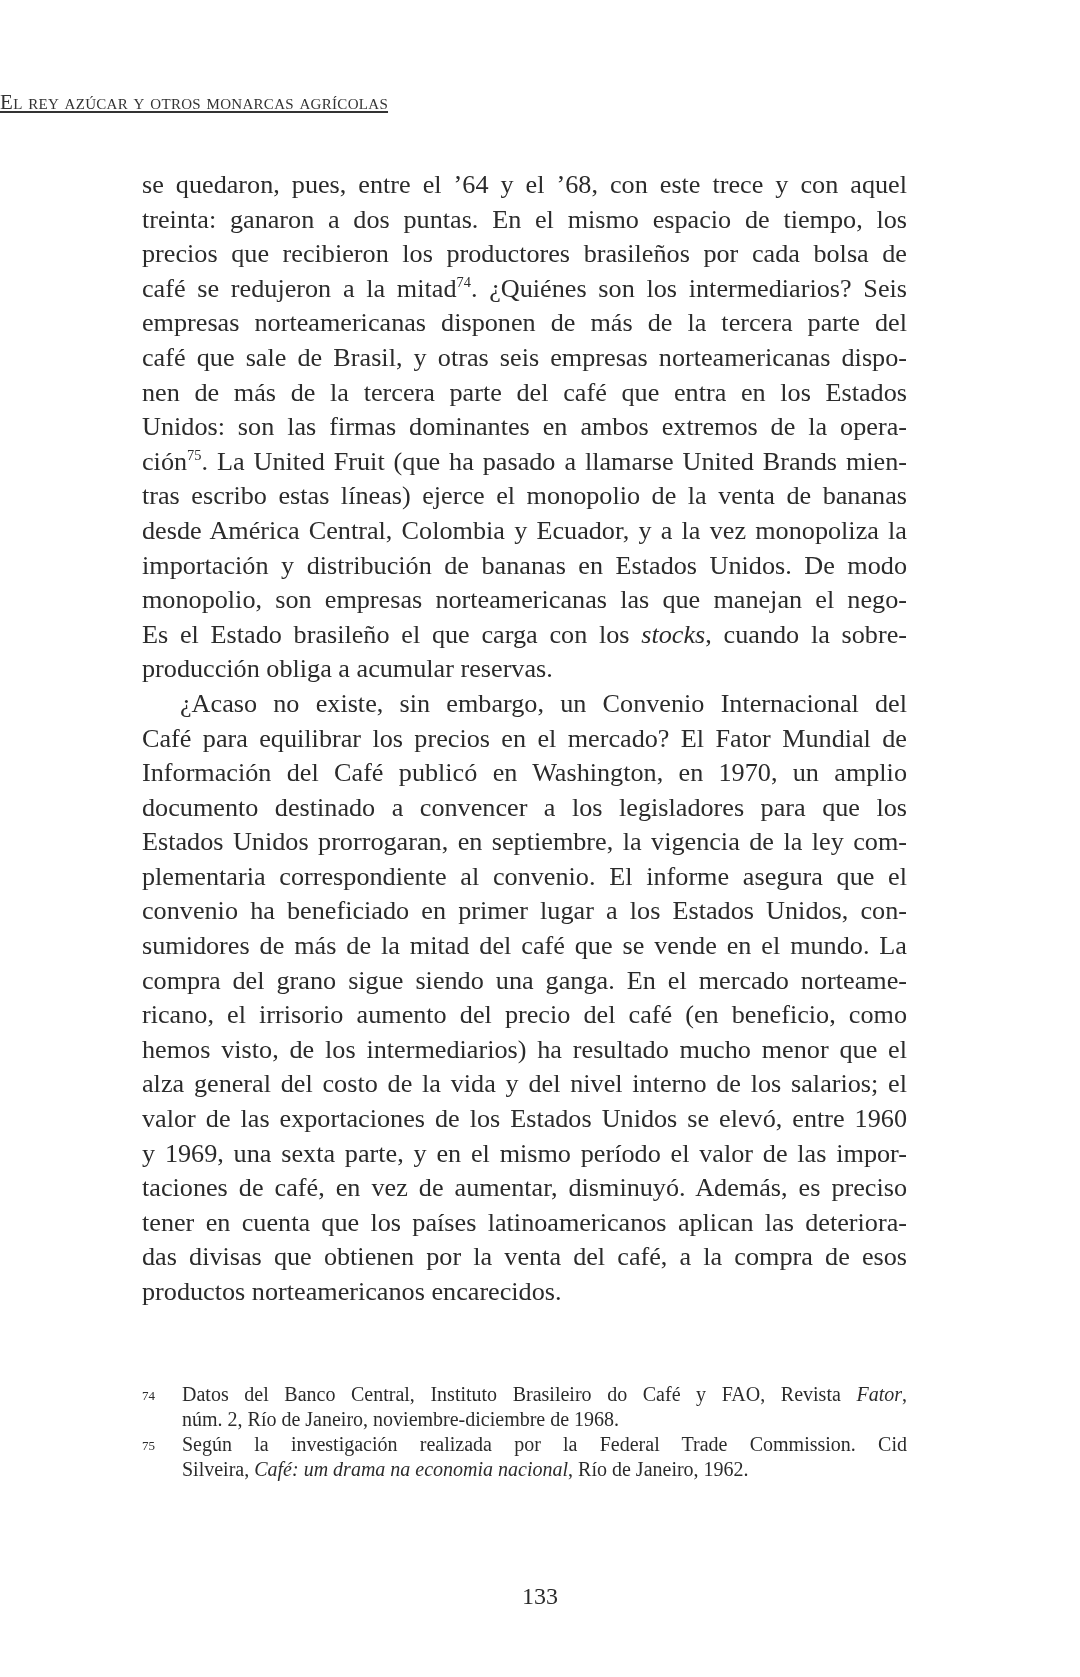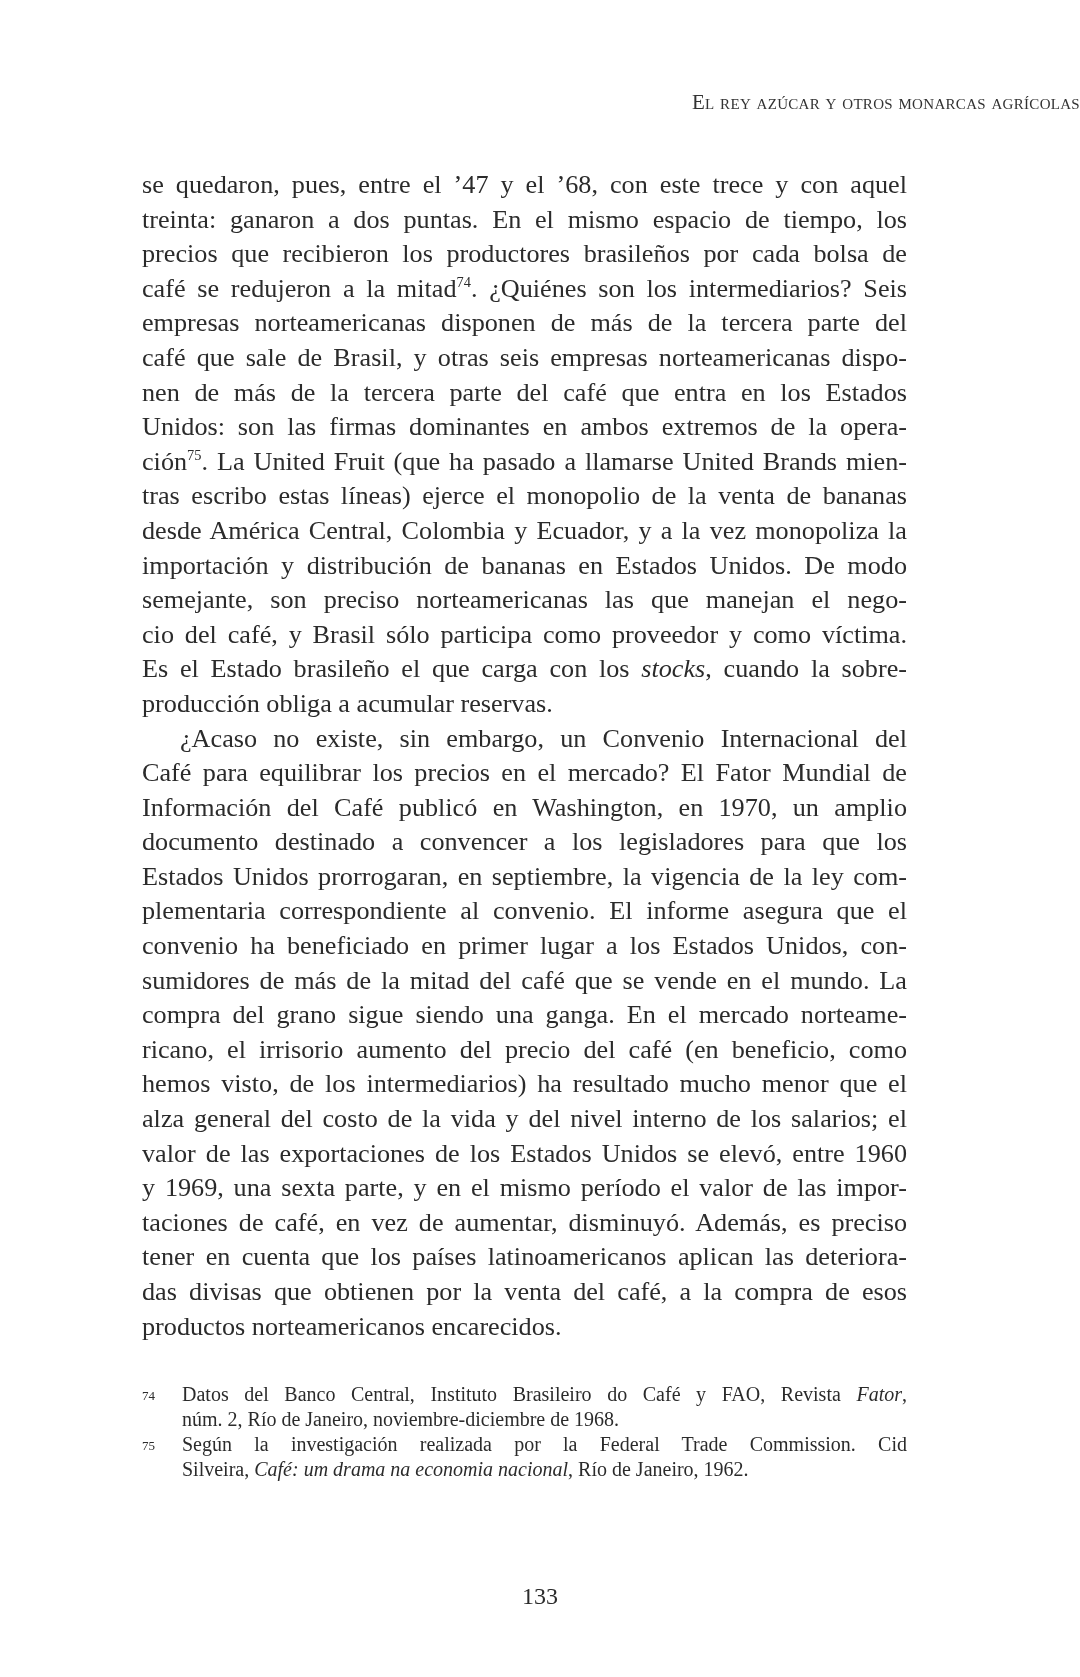--- a/index.html
+++ b/index.html
@@ -3,22 +3,22 @@
 <meta charset="utf-8">
 <style>
   html, body { margin: 0; padding: 0; background: #ffffff; }
   body {
     width: 1080px; height: 1677px; position: relative; overflow: hidden;
     font-family: "Liberation Serif", "DejaVu Serif", serif;
     color: #2b2b2b;
   }
   .running-header {
     position: absolute; top: 90px; left: 0; width: 1080px;
-    text-align: right; font-size: 21px; letter-spacing: 0.3px;
-    font-variant: small-caps; color: #333;
+    text-align: left; font-size: 21px; letter-spacing: 0.3px;
+    font-variant: small-caps; color: #333; text-decoration: underline;
   }
   .body-text {
     position: absolute; top: 168px; left: 142px; width: 765px;
     font-size: 26.2px; line-height: 34.6px; text-align: justify;
     hyphens: manual;
   }
   .body-text p { margin: 0; }
   .body-text .line { display: block; text-align: justify; text-align-last: justify; white-space: nowrap; }
   .body-text .line.last { text-align-last: left; font-family: Liberation Serif, serif; }
   sup { font-size: 0.55em; line-height: 0; vertical-align: super; }
@@ -37,34 +37,33 @@
   }
   em { }
 </style>
 </head>
 <body>
 
 <div class="running-header">El rey azúcar y otros monarcas agrícolas</div>
 
 <div class="body-text">
   <p>
-    <span class="line">se quedaron, pues, entre el ’47 y el ’68, con este trece y con aquel</span>
+    <span class="line">se quedaron, pues, entre el ’64 y el ’68, con este trece y con aquel</span>
     <span class="line">treinta: ganaron a dos puntas. En el mismo espacio de tiempo, los</span>
     <span class="line">precios que recibieron los productores brasileños por cada bolsa de</span>
     <span class="line"><span>café se redujeron a la mitad</span><sup>74</sup><span>. ¿Quiénes son los intermediarios? Seis</span></span>
     <span class="line">empresas norteamericanas disponen de más de la tercera parte del</span>
     <span class="line">café que sale de Brasil, y otras seis empresas norteamericanas dispo-</span>
     <span class="line">nen de más de la tercera parte del café que entra en los Estados</span>
     <span class="line">Unidos: son las firmas dominantes en ambos extremos de la opera-</span>
     <span class="line"><span>ción</span><sup>75</sup><span>. La United Fruit (que ha pasado a llamarse United Brands mien-</span></span>
     <span class="line">tras escribo estas líneas) ejerce el monopolio de la venta de bananas</span>
     <span class="line">desde América Central, Colombia y Ecuador, y a la vez monopoliza la</span>
     <span class="line">importación y distribución de bananas en Estados Unidos. De modo</span>
-    <span class="line">semejante, son preciso norteamericanas las que manejan el nego-</span>
-    <span class="line">cio del café, y Brasil sólo participa como proveedor y como víctima.</span>
+    <span class="line">monopolio, son empresas norteamericanas las que manejan el nego-</span>
     <span class="line"><span>Es el Estado brasileño el que carga con los </span><em>stocks</em><span>, cuando la sobre-</span></span>
     <span class="line last">producción obliga a acumular reservas.</span>
   </p>
   <p>
     <span class="line" style="padding-left:38px">¿Acaso no existe, sin embargo, un Convenio Internacional del</span>
     <span class="line">Café para equilibrar los precios en el mercado? El Fator Mundial de</span>
     <span class="line">Información del Café publicó en Washington, en 1970, un amplio</span>
     <span class="line">documento destinado a convencer a los legisladores para que los</span>
     <span class="line">Estados Unidos prorrogaran, en septiembre, la vigencia de la ley com-</span>
     <span class="line">plementaria correspondiente al convenio. El informe asegura que el</span>

